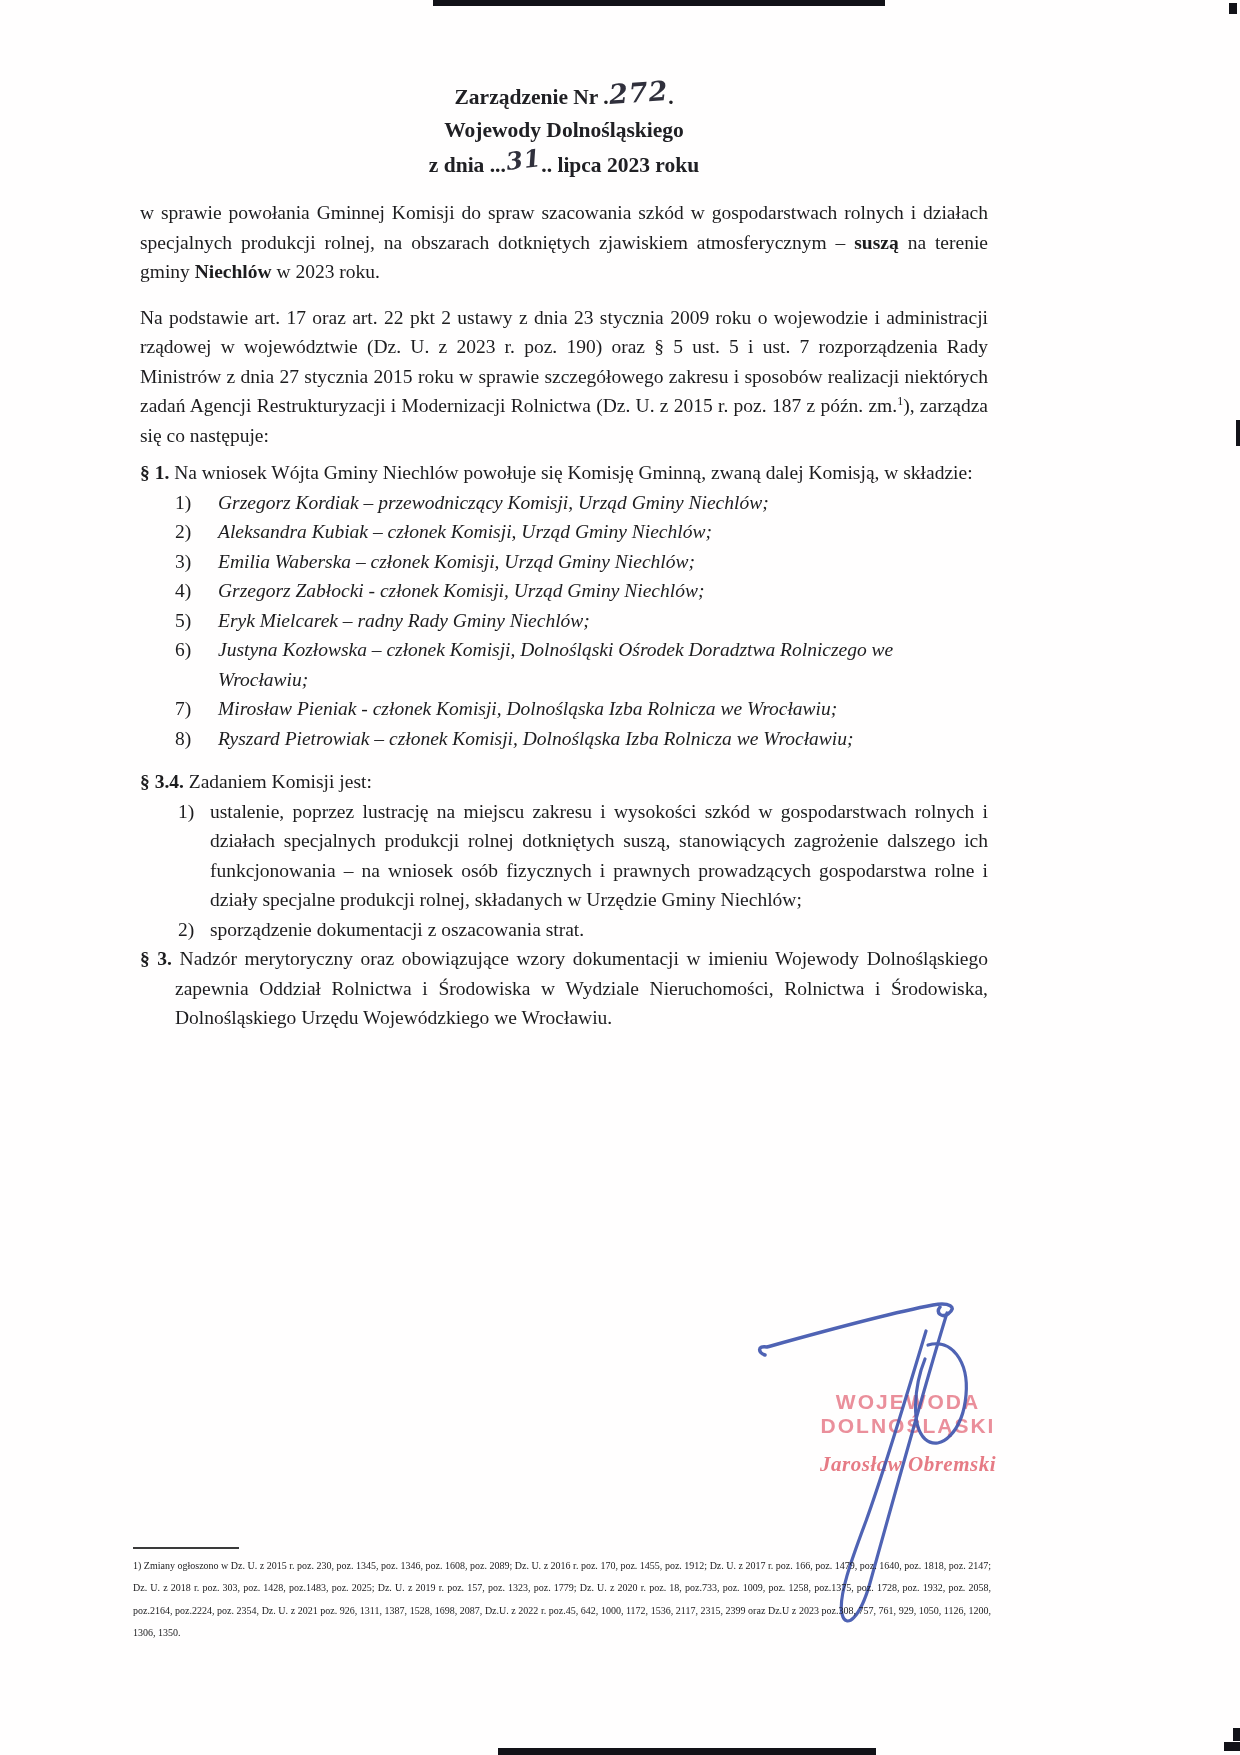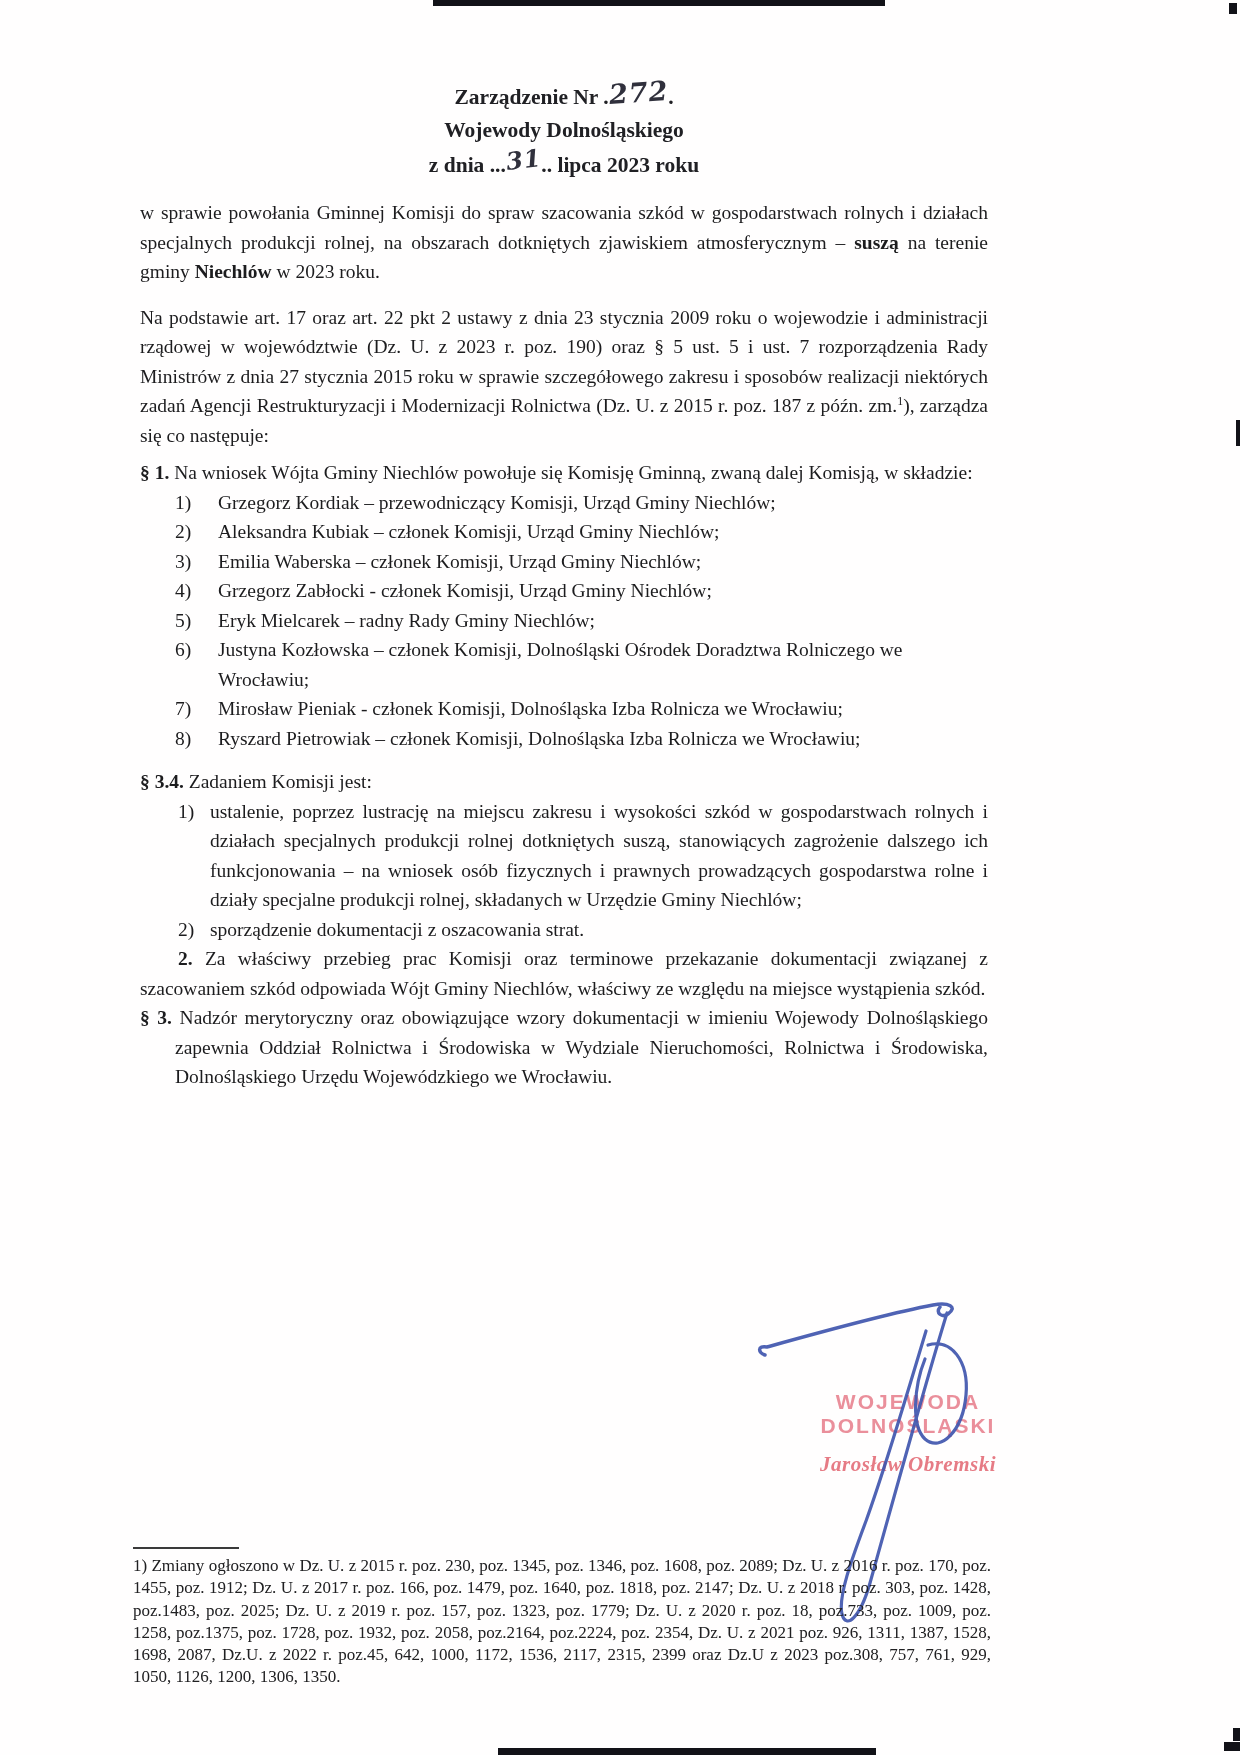--- a/index.html
+++ b/index.html
@@ -47,21 +47,21 @@
   .hang-56{padding-left:56px;text-indent:-56px;}
   .hang-35{padding-left:35px;text-indent:-35px;}
   .indent-38{text-indent:38px;}
   sup{font-size:12px;vertical-align:super;line-height:0;}
   .member-row{
     display:flex;
     font-size:19.5px;
     line-height:29.5px;
   }
   .member-num{flex:0 0 43px;margin-left:35px;}
-  .member-text{flex:1;text-align:left;}
+  .member-text{flex:1;text-align:left;font-style:italic;}
   .task-row{
     display:flex;
     font-size:19.5px;
     line-height:29.5px;
   }
   .task-num{flex:0 0 32px;margin-left:38px;}
   .task-text{flex:1;text-align:justify;}
   
   .stamp-title{
     position:absolute;left:748px;top:1390px;width:320px;
@@ -83,21 +83,21 @@
   }
   
   .footnote{
     position:absolute;left:133px;top:1547px;width:858px;
   }
   .footnote-rule{
     width:106px;height:0;border-top:2px solid #3a3a3a;margin:0 0 6px 0;
   }
   .footnote-text{
     margin:0;
-    font-size:17px;line-height:22.3px;text-align:justify;color:#202022;
+    font-size:10px;line-height:22.3px;text-align:justify;color:#202022;
   }
   
   .artifact{position:absolute;background:#121218;}
   .a-top{left:433px;top:0;width:452px;height:6px;}
   .a-top-right{left:1229px;top:3px;width:8px;height:11px;}
   .a-right-mid{left:1236px;top:420px;width:4px;height:26px;}
   .a-right-low{left:1233px;top:1728px;width:7px;height:13px;}
   .a-bottom{left:498px;top:1748px;width:378px;height:7px;}
   .a-bottom-right{left:1224px;top:1742px;width:16px;height:9px;}
 </style>
@@ -168,21 +168,20 @@
       <div class="task-row">
           <span class="task-num">1)</span>
           <span class="task-text">ustalenie, poprzez lustrację na miejscu zakresu i wysokości szkód w gospodarstwach rolnych i działach specjalnych produkcji rolnej dotkniętych suszą, stanowiących zagrożenie dalszego ich funkcjonowania – na wniosek osób fizycznych i prawnych prowadzących gospodarstwa rolne i działy specjalne produkcji rolnej, składanych w Urzędzie Gminy Niechlów;</span>
         </div>
       <div class="task-row">
           <span class="task-num">2)</span>
           <span class="task-text">sporządzenie dokumentacji z oszacowania strat.</span>
         </div>
     </div>
 
-    <p class="body indent-38"><span class="b">2.</span><span> Za właściwy przebieg prac Komisji oraz terminowe przekazanie dokumentacji związanej z szacowaniem szkód odpowiada Wójt Gminy Niechlów, właściwy ze względu na miejsce wystąpienia szkód.</span></p>
 
 
     <p class="body hang-35"><span class="b">§ 3.</span><span> Nadzór merytoryczny oraz obowiązujące wzory dokumentacji w imieniu Wojewody Dolnośląskiego zapewnia Oddział Rolnictwa i Środowiska w Wydziale Nieruchomości, Rolnictwa i Środowiska, Dolnośląskiego Urzędu Wojewódzkiego we Wrocławiu.</span></p>
 
 
   </div>
 
   <div class="stamp-title" style="color: rgb(232, 128, 142);">WOJEWODA DOLNOŚLĄSKI</div>
   <div class="stamp-name" style="color: rgb(226, 101, 112);">Jarosław Obremski</div>
 

